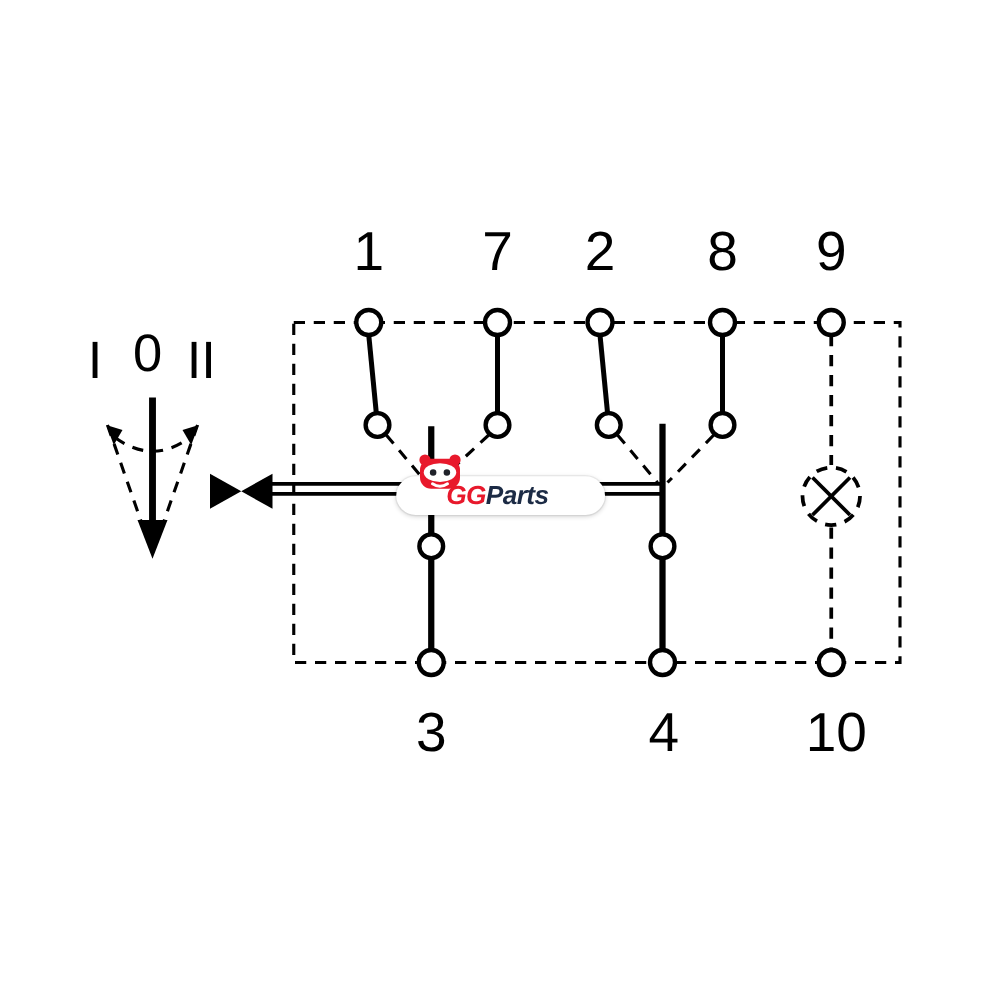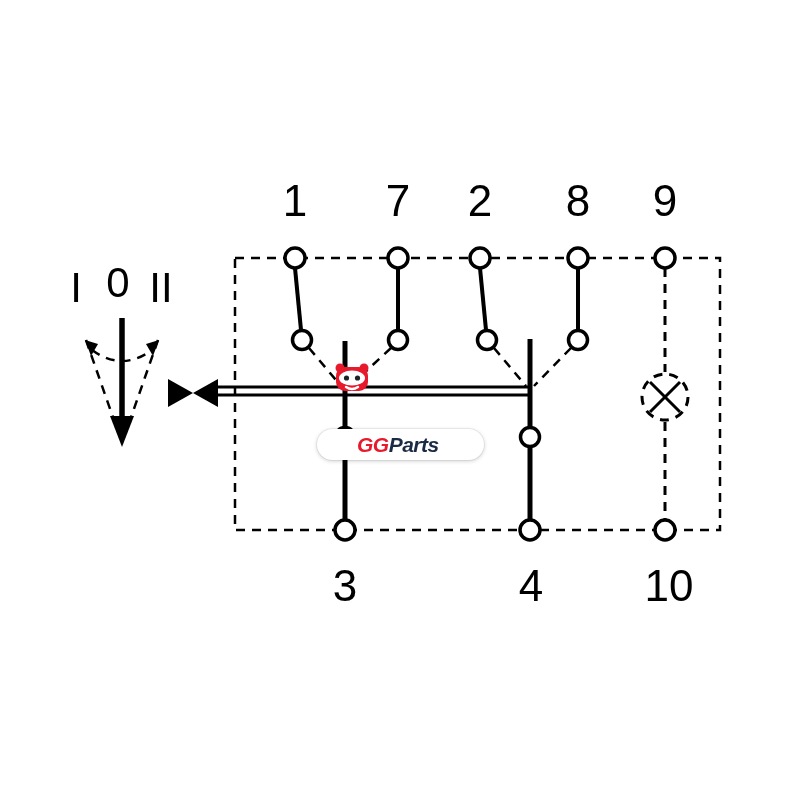--- a/index.html
+++ b/index.html
@@ -46,21 +46,20 @@
     top: 381px;
     width: 167px;
     height: 31px;
     background: #ffffff;
     border-radius: 17px;
     box-shadow: 0 1px 4px rgba(0,0,0,0.20), 0 0 0 1px rgba(0,0,0,0.05);
     display: flex;
     align-items: center;
     padding-left: 40px;
     box-sizing: border-box;
-    margin-top: 48px;
   }
   .logo-text {
     font-size: 21px;
     font-style: italic;
     font-weight: 700;
     letter-spacing: -0.5px;
     line-height: 31px;
     white-space: nowrap;
   }
   .logo-gg   { color: #e8192c; }

